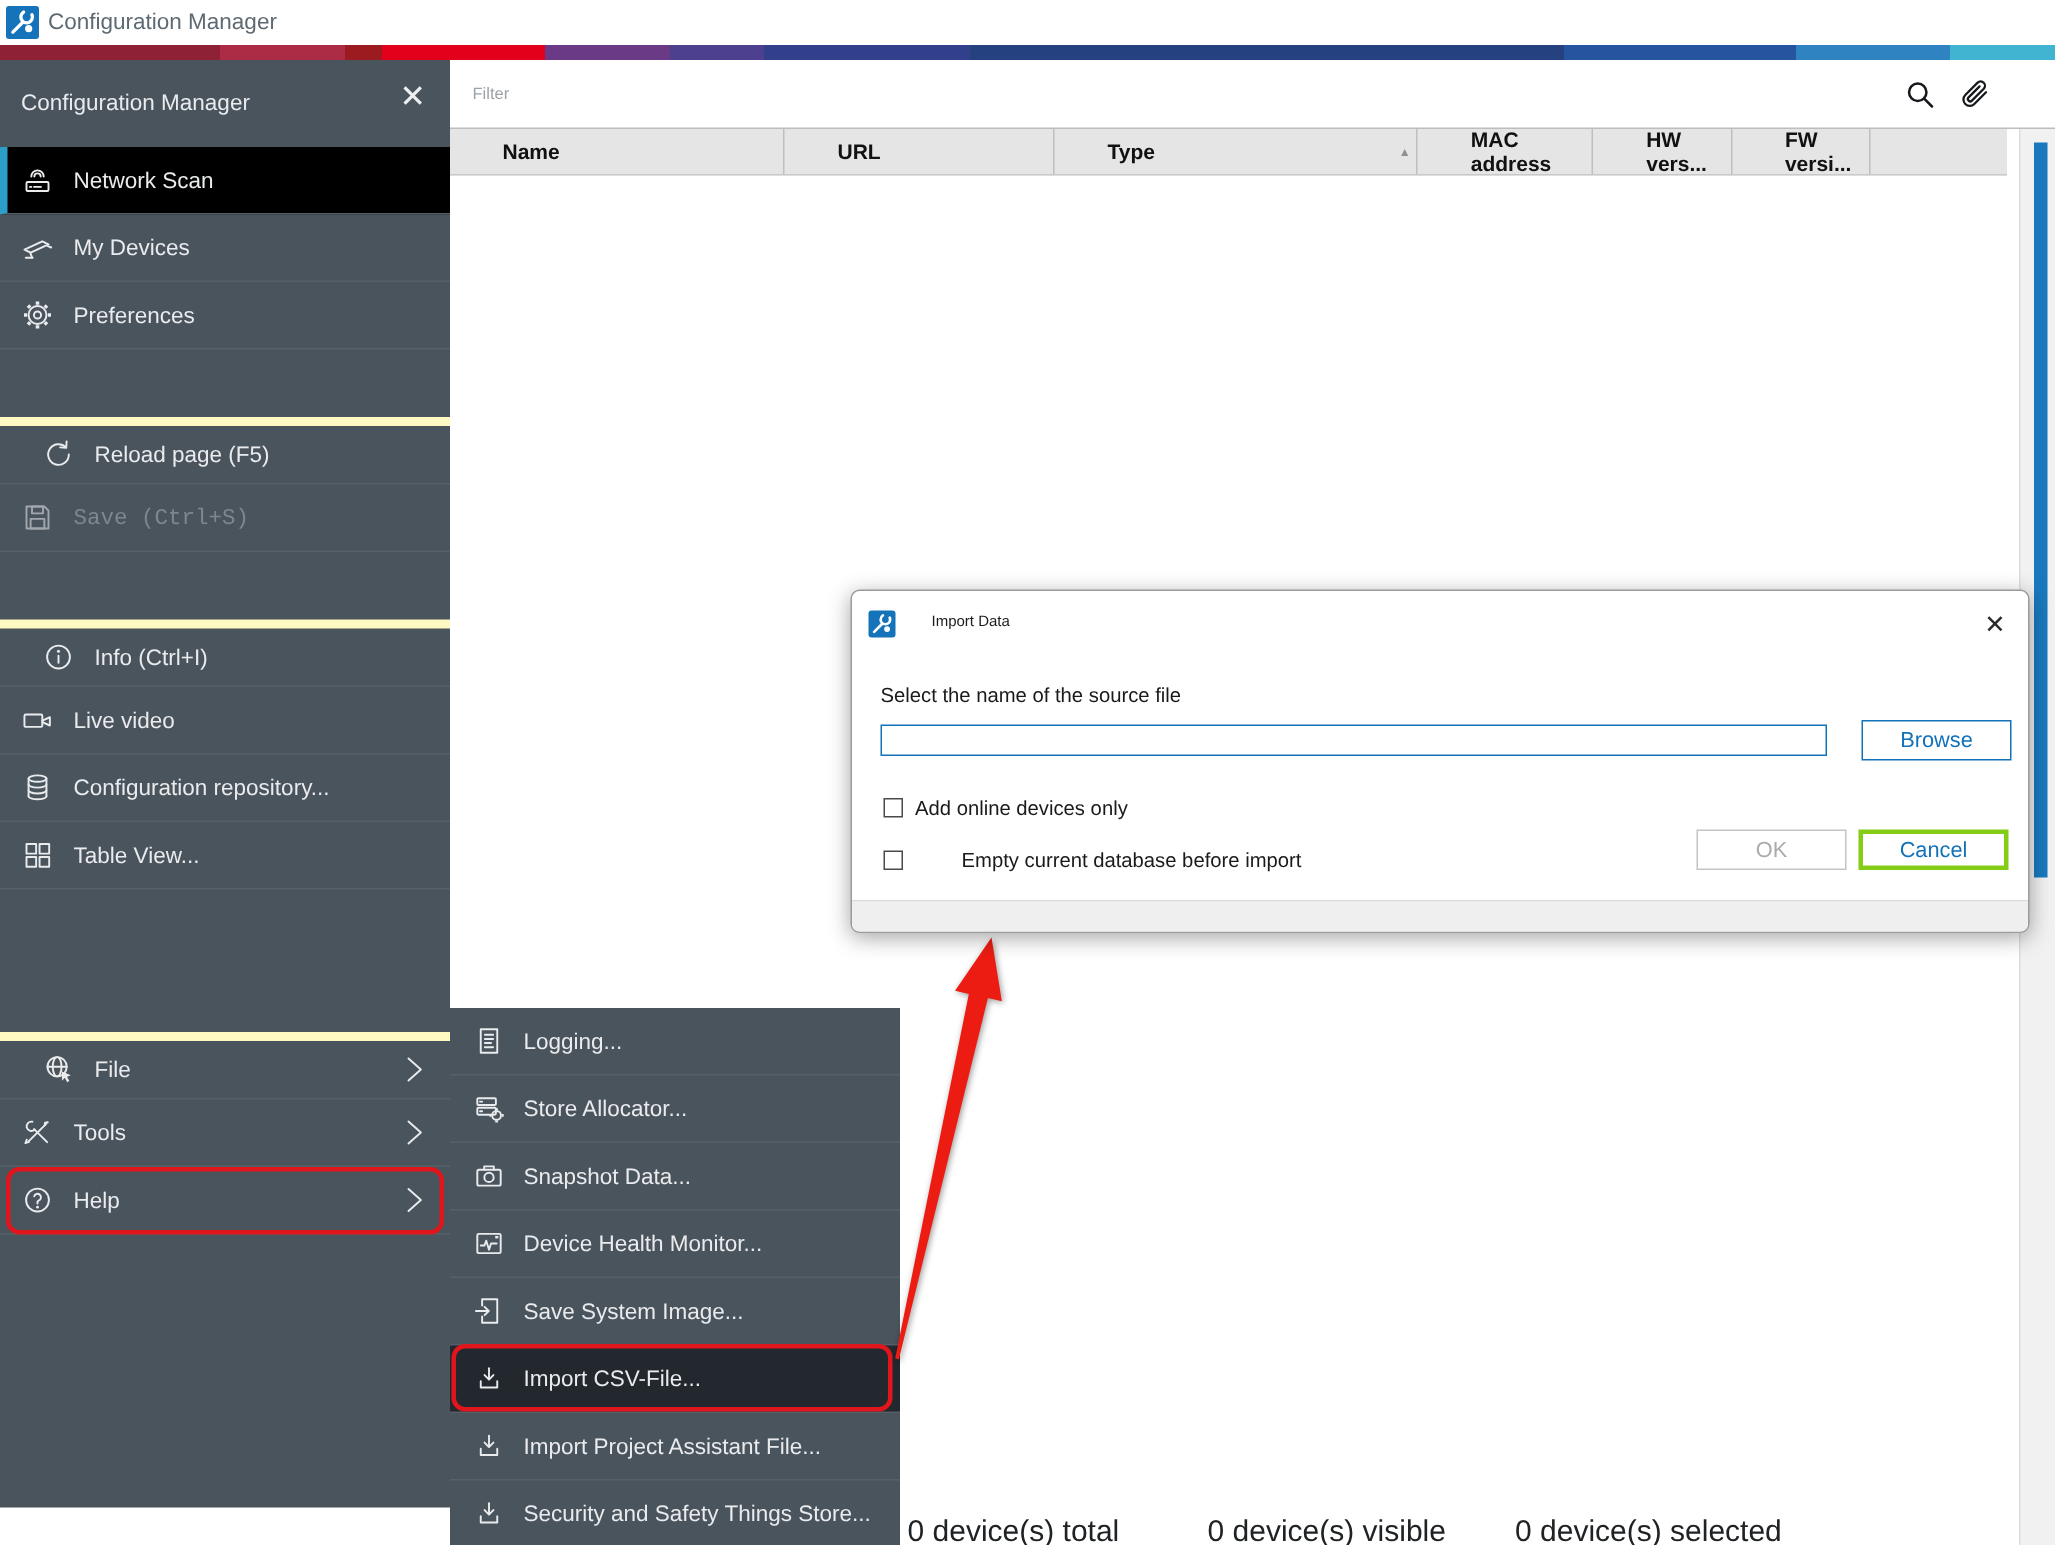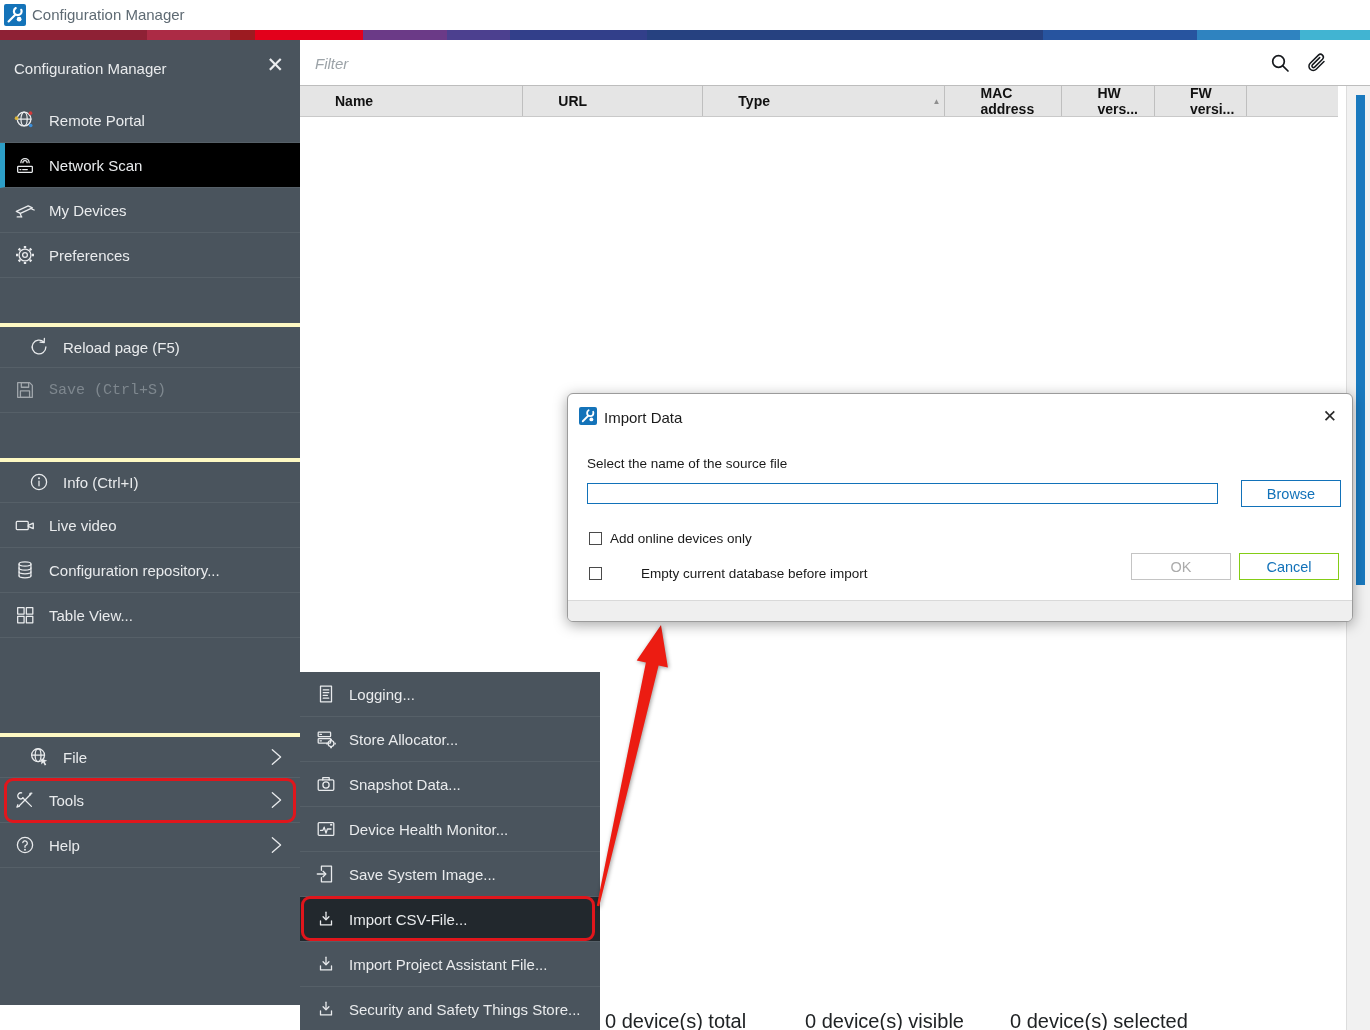--- a/index.html
+++ b/index.html
@@ -25,35 +25,35 @@
       #41B4D2 94.9%, #41B4D2 100%); }
 
   
   #sidebar { left:0; top:40px; width:300px; height:965px; background:#4A545D; z-index:4; color:#E9EBED; }
   #sb-head { position:relative; height:58px; }
   #sb-head .sb-title { position:absolute; left:14px; top:20px; font-size:15px; }
   #sb-head .sb-close { position:absolute; right:16px; top:14px; font-size:21px; font-weight:300;
     color:#EDEFF1; cursor:default; line-height:1; }
   .srow { position:relative; height:45px; display:flex; align-items:center; padding-left:14px;
     border-bottom:1px solid #566068; font-size:15px; }
-  .srow.gt { border-top:4px solid #fef9c3;padding-left:28px; }
+  .srow.gt { border-top:6px solid #fef9c3;padding-left:28px; }
   .srow svg { width:22px; height:22px; flex:0 0 22px; margin-right:13px; }
   .srow.selected { background:#000000; border-left:5px solid #2D9EC7; padding-left:9px; }
   .srow.disabled { color:#7E878E;font-family:Liberation Mono, monospace; }
   .srow.disabled svg { opacity:.55; }
   .chev { margin-left:auto; margin-right:14px; width:14px; height:14px; }
   .spacer45 { height:45px; } .spacer95 { height:95px; }
   .icon-stroke { stroke:#E9EBED; fill:none; stroke-width:1.4; stroke-linecap:round; stroke-linejoin:round; }
 
   
   #main { left:300px; top:40px; width:1070px; height:990px; background:#fff; z-index:1; }
   #filter-row { position:absolute; left:0; top:0; width:1070px; height:46px;
     border-bottom:1px solid #BDBDBD; background:#fff; }
   #filter-input { position:absolute; left:15px; top:8px; width:930px; height:30px; border:none;
-    outline:none; font-size:15px; color:#333; font-family:"Liberation Sans",sans-serif;font-style:italic; }
+    outline:none; font-size:11px; color:#333; font-family:"Liberation Sans",sans-serif; }
   #filter-input::placeholder { color:#9CA3A8; }
   .tool-ic { position:absolute; top:11px; width:24px; height:24px; }
   #search-ic { left:968px; } #clip-ic { left:1004px; }
 
   #thead { position:absolute; left:0; top:46px; width:1038px; height:31px; background:#E5E5E5;
     display:flex; border-bottom:1px solid #C9C9C9; }
   .th { position:relative; display:flex; align-items:center; padding-left:10px; font-size:14px;
     font-weight:bold; color:#111; border-right:1px solid #BFBFBF;margin-left:25px; }
   .th-sort { margin-left:auto; margin-right:4px; font-size:8px; color:#8F8F8F; font-weight:normal; }
 
@@ -77,30 +77,30 @@
   #arrow-svg { left:0; top:0; width:1370px; height:1030px; z-index:25; pointer-events:none; }
 
   
   .status-txt { position:absolute; top:1010px; font-size:20px; color:#202325; z-index:5; }
 
   
   #dialog { left:567px; top:393px; width:786px; height:229px; background:#fff;
     border:1px solid #9B9B9B; border-radius:6px; z-index:30;
     box-shadow:0 3px 14px rgba(0,0,0,.35); }
   #dialog .d-icon { position:absolute; left:11px; top:13px; width:18px; height:18px; }
-  #dialog .d-title { position:absolute; left:36px; top:15px; font-size:15px; color:#1B1B1B; }
+  #dialog .d-title { position:absolute; left:53px; top:15px; font-size:10px; color:#1B1B1B; }
   #dialog .d-close { position:absolute; right:15px; top:12px; font-size:17px; color:#2A2A2A; cursor:default; }
   #dialog .d-label { position:absolute; left:19px; top:62px; font-size:13.5px; color:#1A1A1A; }
   #src-input { position:absolute; left:19px; top:89px; width:631px; height:21px;
     border:1px solid #1272B9; outline:none; font-size:13px; padding:0 4px; }
   .dbtn { position:absolute; width:100px; height:27px; background:#fff; font-size:14.5px;
     font-family:"Liberation Sans",sans-serif; display:flex; align-items:center; justify-content:center; }
   #browse-btn { left:673px; top:86px; border:1px solid #1272B9; color:#1272B9; }
   #ok-btn     { left:563px; top:159px; border:1px solid #C4C4C4; color:#ABABAB; }
-  #cancel-btn { left:671px; top:159px; border:1px solid #84cc16; color:#1272B9; }
+  #cancel-btn { left:671px; top:159px; border:3px solid #84cc16; color:#1272B9; }
   .cb-row { position:absolute; left:21px; display:flex; align-items:center; }
   #cb1 { top:137px; } #cb2 { top:172px;gap:31px; }
   .cb-row input { appearance:none; -webkit-appearance:none; width:13px; height:13px;
     border:1px solid #4A4A4A; background:#fff; margin:0; }
   .cb-row span { margin-left:8px; font-size:13.5px; color:#1A1A1A; }
   #d-footer { position:absolute; left:0; top:206px; width:784px; height:21px; background:#EFEFEF;
     border-top:1px solid #D9D9D9; border-radius:0 0 5px 5px; }
 </style>
 </head>
 <body>
@@ -118,33 +118,20 @@
   <span class="t-text">Configuration Manager</span>
 </div>
 <div id="stripe" class="abs"></div>
 
 <div id="sidebar" class="abs">
   <div id="sb-head">
     <span class="sb-title">Configuration Manager</span>
     <span class="sb-close">✕</span>
   </div>
 
-  <div class="srow">
-    <svg viewBox="0 0 24 24">
-        <g class="icon-stroke">
-      <circle cx="11" cy="11" r="7.5"></circle>
-          <ellipse cx="11" cy="11" rx="3.4" ry="7.5"></ellipse>
-          <path d="M3.5 11h15"></path>
-        </g>
-      <circle cx="18" cy="4.5" r="2" fill="#D13A3A"></circle>
-        <circle cx="2.8" cy="10" r="2" fill="#D9B43C"></circle>
-      <circle cx="18.2" cy="18" r="2" fill="#3C8FD9"></circle>
-      </svg>
-    <span>Remote Portal</span>
-  </div>
 
   <div class="srow selected">
     <svg viewBox="0 0 24 24">
         <g class="icon-stroke">
       <rect x="4" y="13.5" width="16" height="6.5" rx="0.8"></rect>
           <path d="M6.5 17h1M9.5 17h5"></path>
       <path d="M7.5 9.5a4.5 4.5 0 0 1 9 0"></path>
           <path d="M9.7 9.5a2.3 2.3 0 0 1 4.6 0"></path>
         </g>
       </svg>

